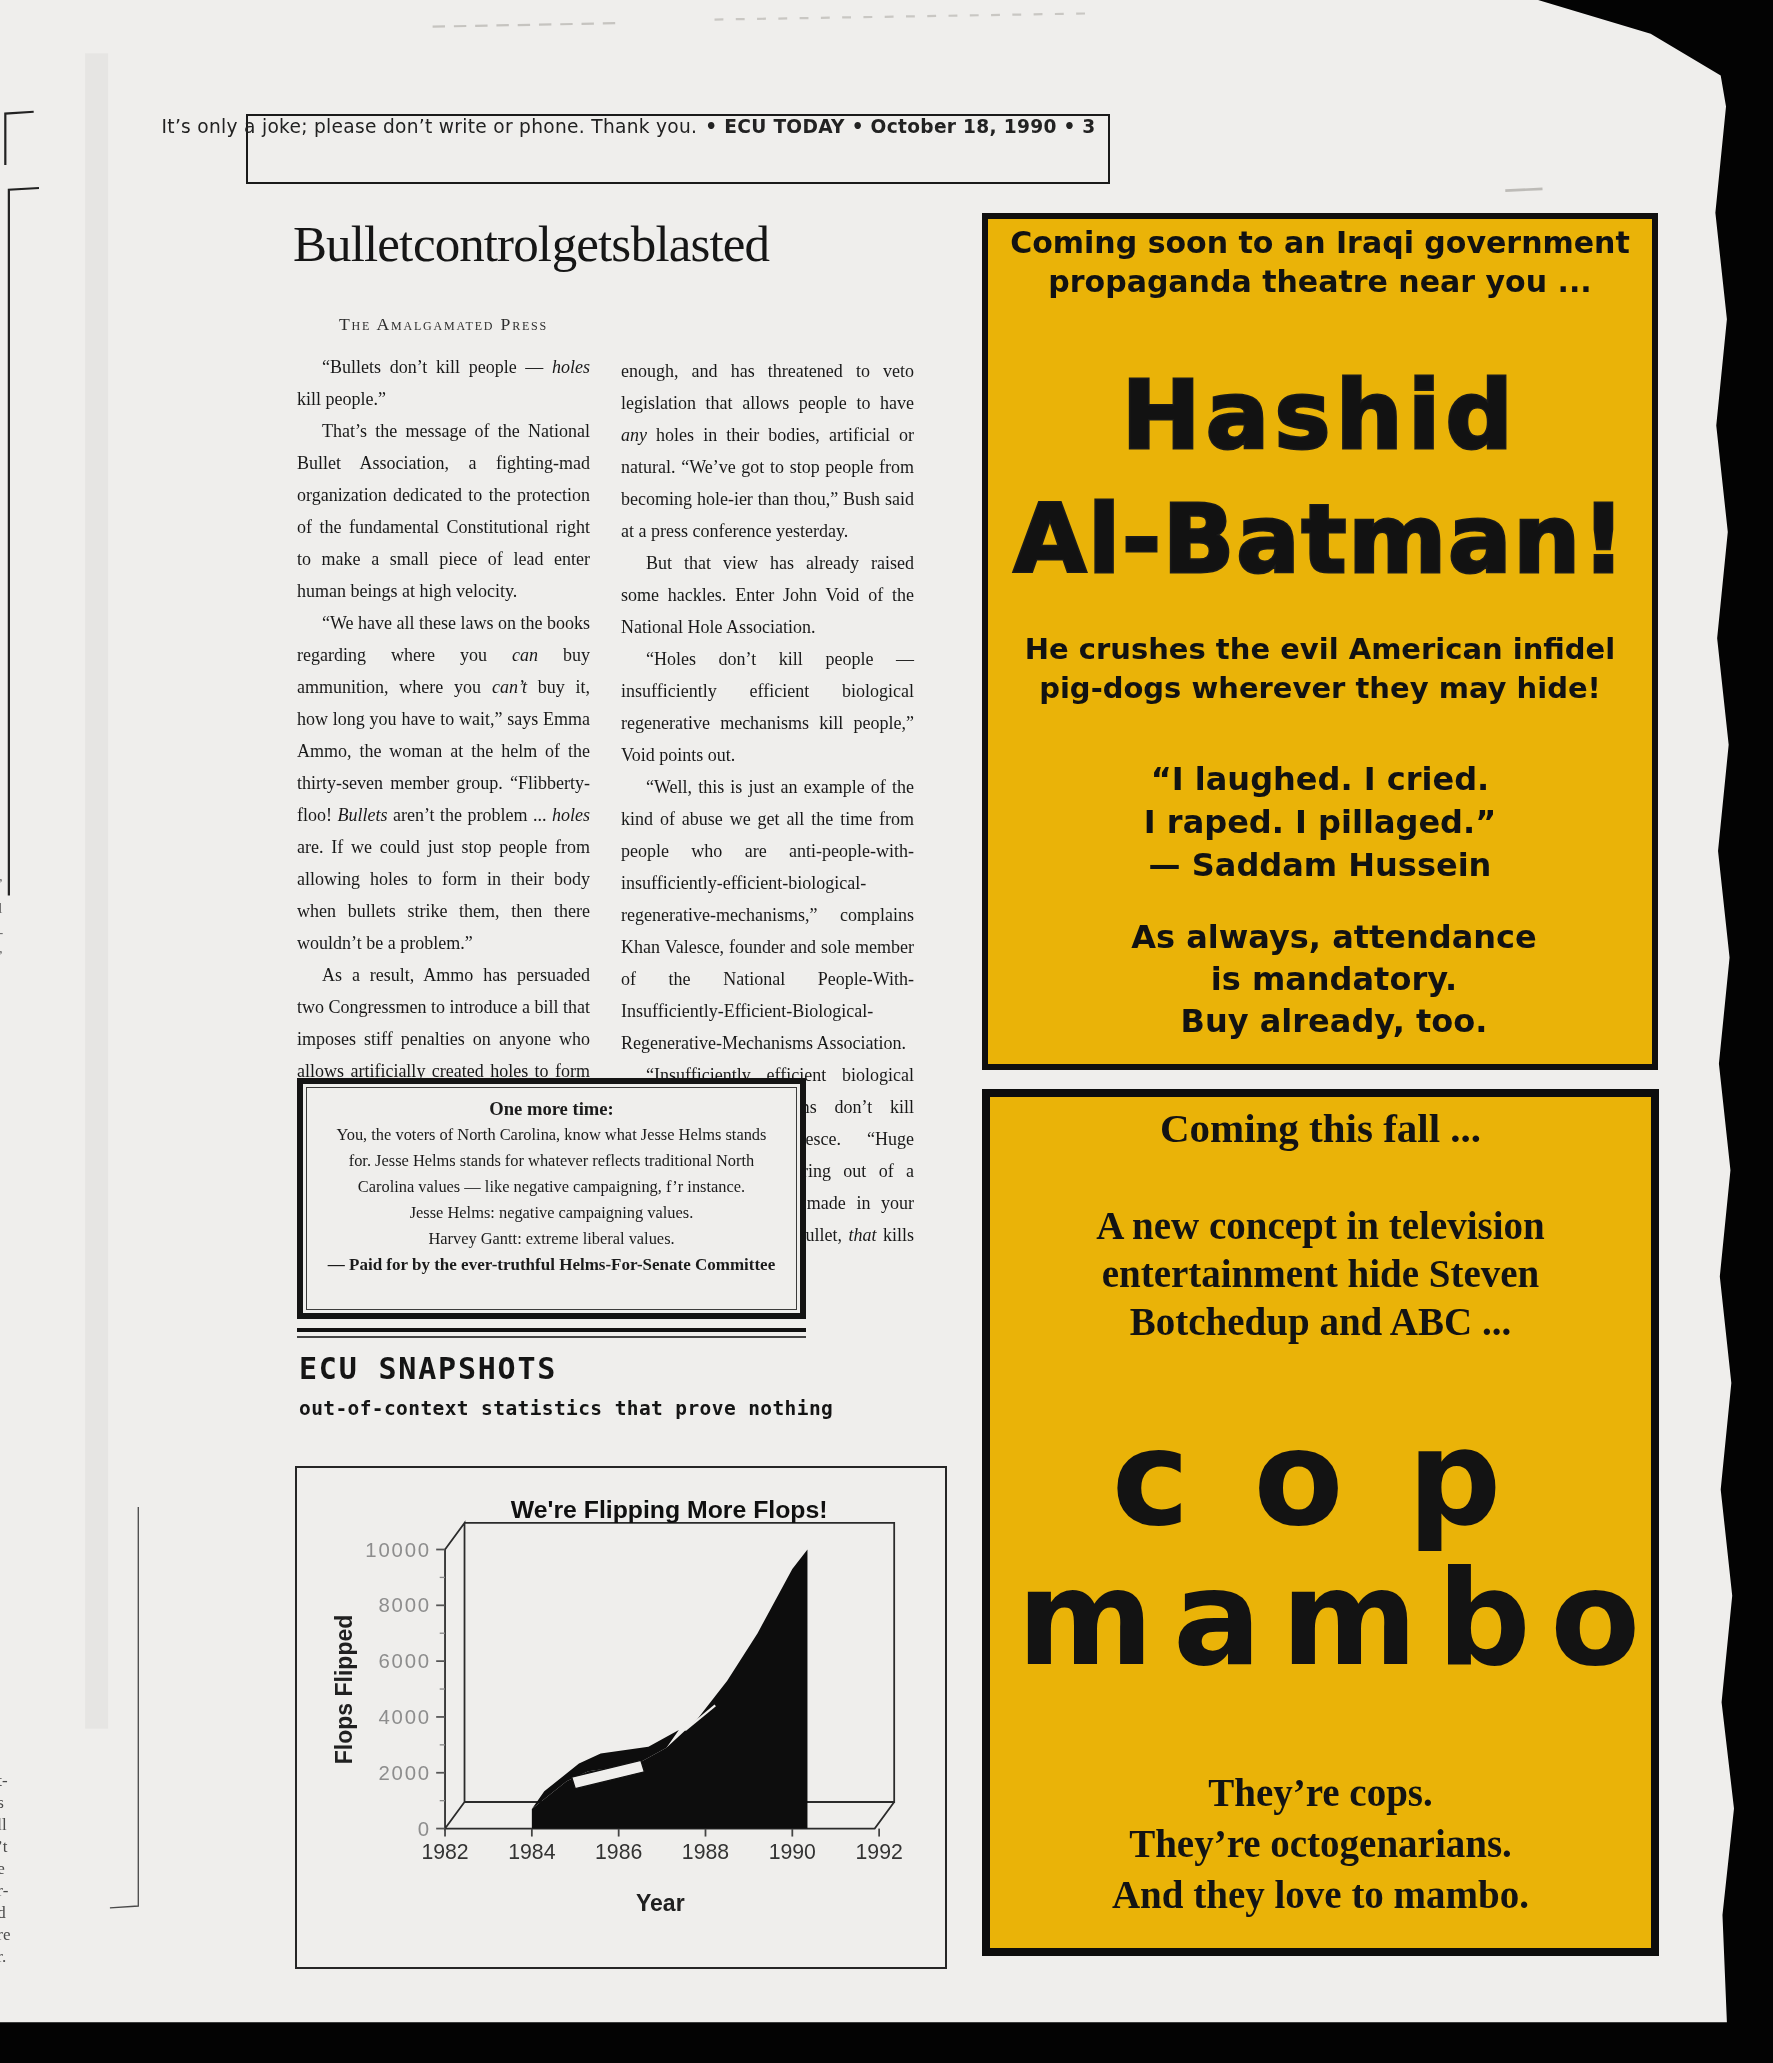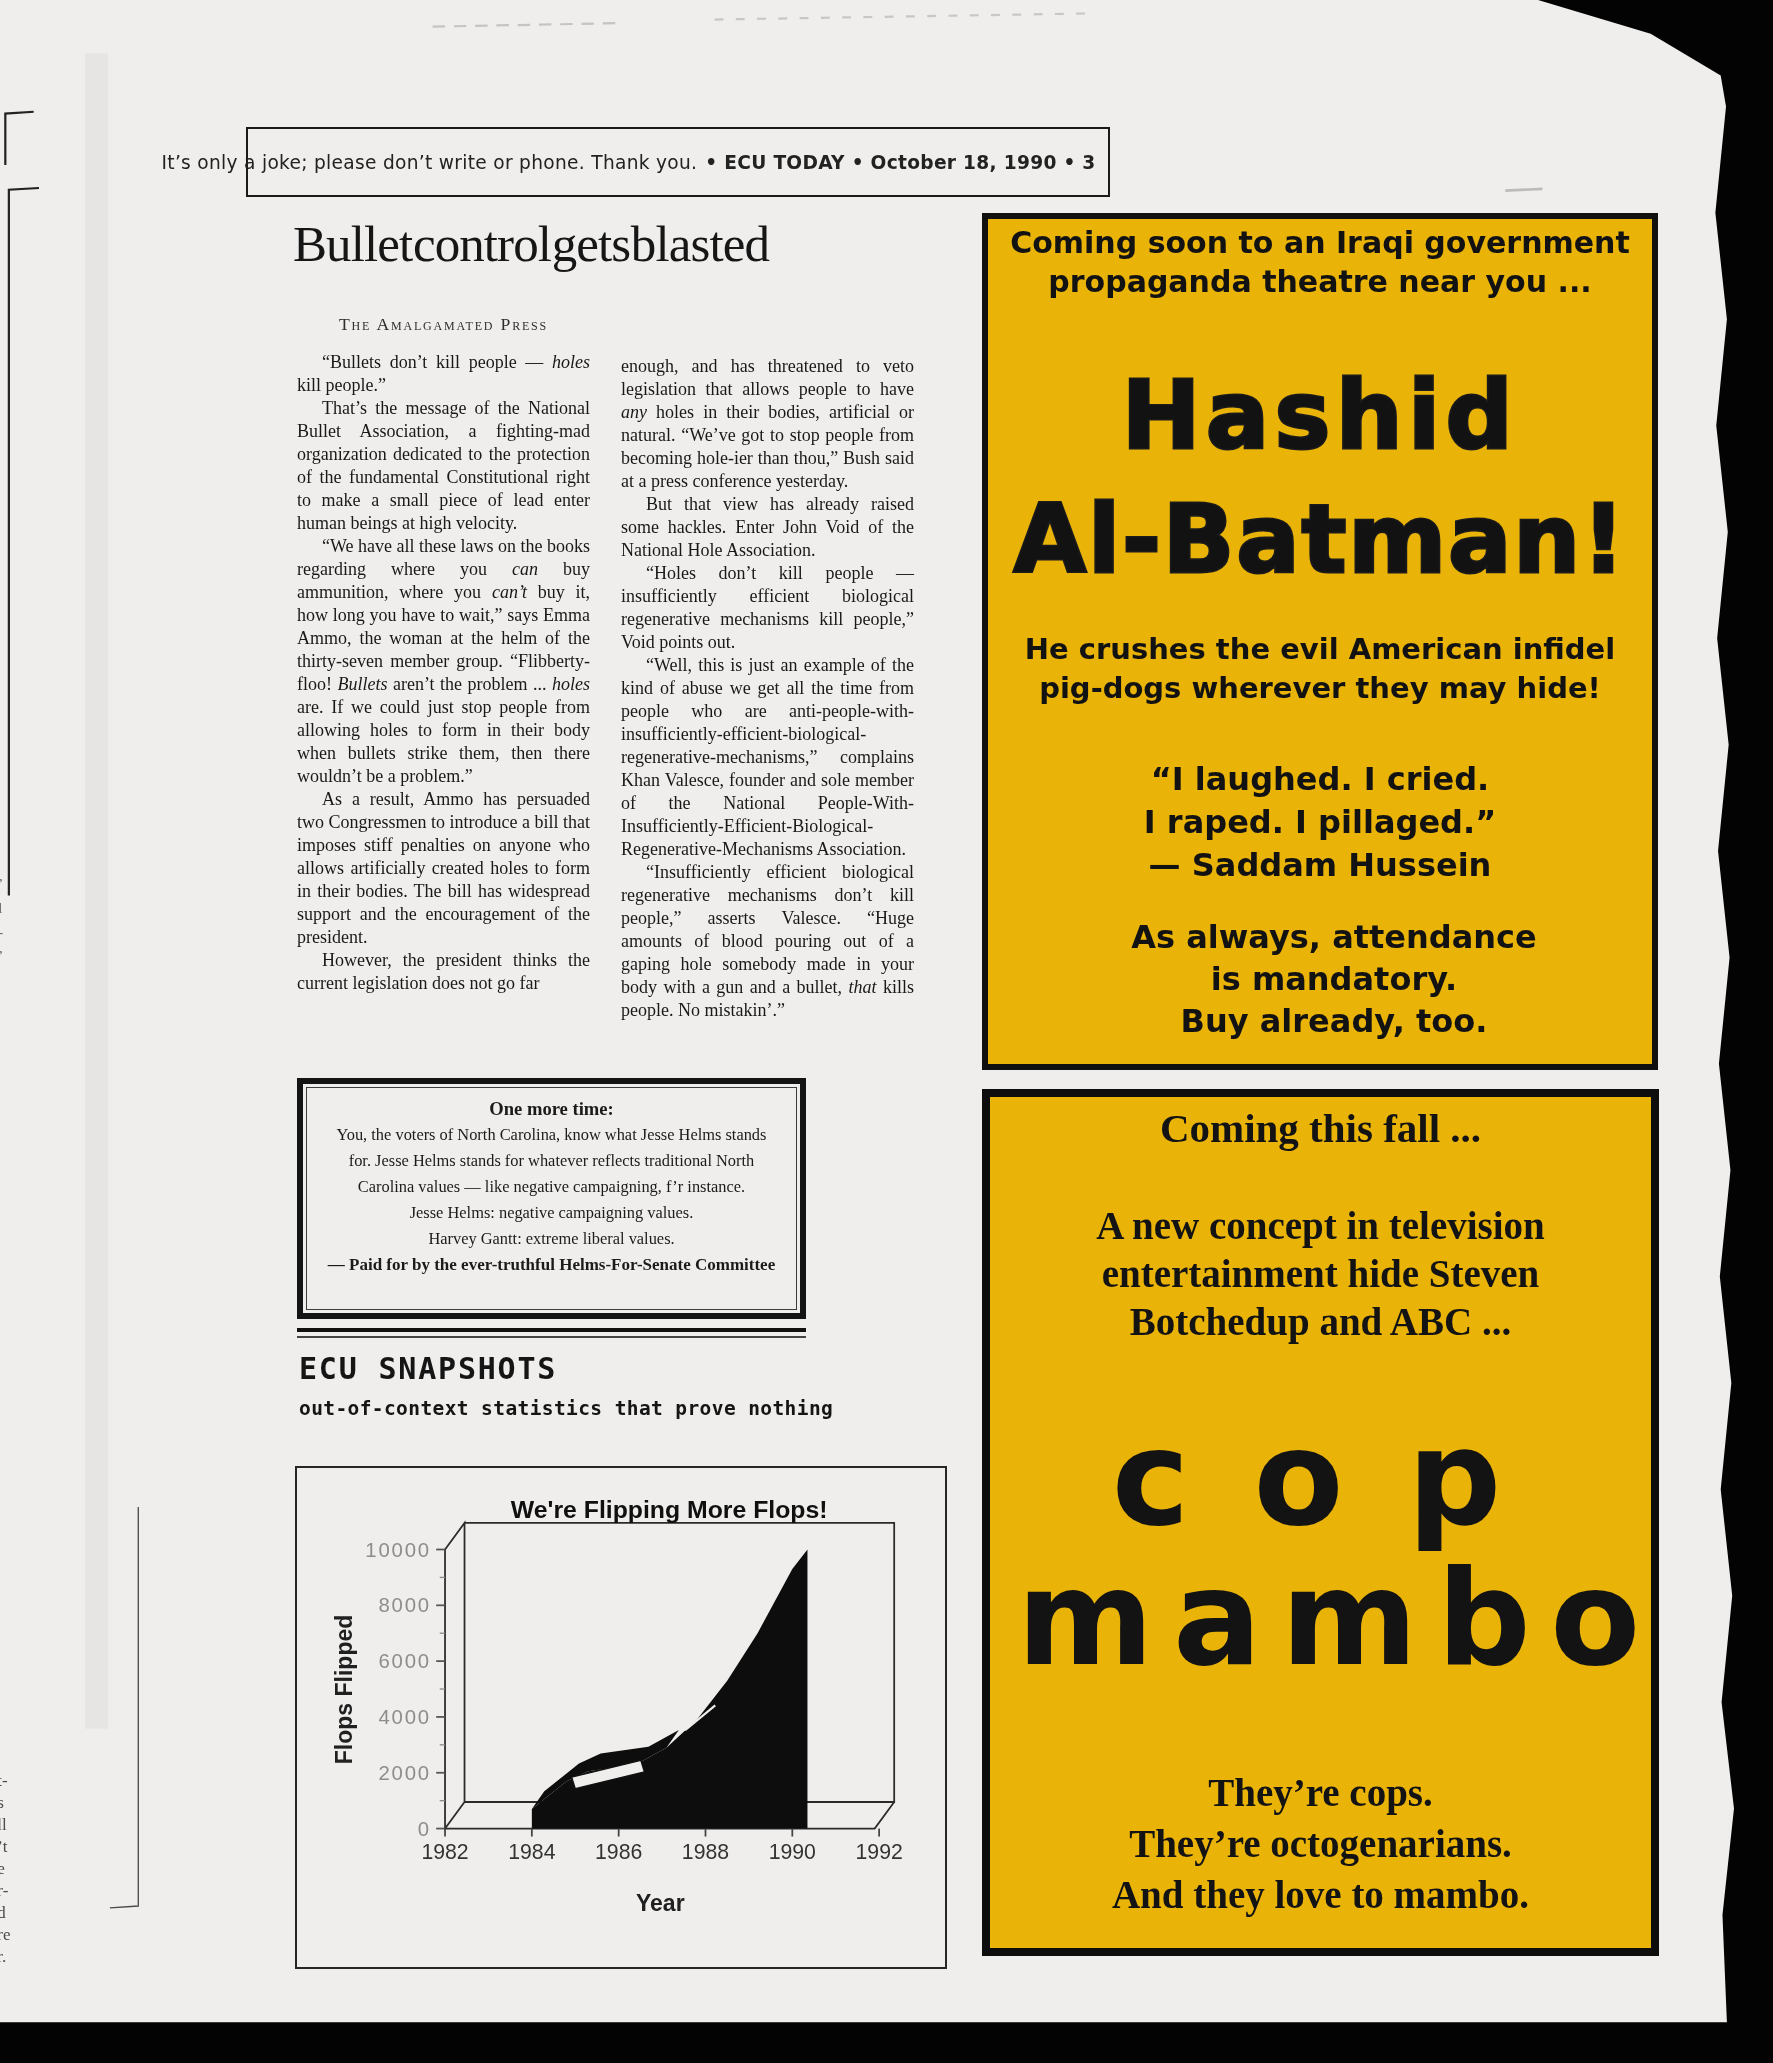--- a/index.html
+++ b/index.html
@@ -6,41 +6,41 @@
   html,body { background:#000; }
   #root {
     position: relative; width: 1773px; height: 2063px;
     background: #efeeec; overflow: hidden;
     font-family: "Liberation Serif", serif; color: #1b1b1b;
   }
   .abs { position: absolute; }
 
   
   #masthead-box {
-    left: 246px; top: 127px; width: 864px; height: 70px;
+    left: 246px; top: 114px; width: 864px; height: 70px;
     border: 2.7px solid #1a1a1a;
-    display: flex; align-items: center; justify-content: flex-end;
+    display: flex; align-items: flex-start; justify-content: flex-end;
     padding-right: 12.4px; gap: 8px;
     font-family: "DejaVu Sans", sans-serif; font-size: 18.6px; color: #222;
     letter-spacing: 0.3px; white-space: nowrap;
   }
   #masthead-box .strong { font-weight: bold; }
 
   
   #article-title {
     left: 293px; top: 215px; width: 661px;
     font-size: 51px; letter-spacing: -0.9px; word-spacing: -0.22em;
     white-space: nowrap; color:#161616;
   }
   #article-byline {
     left: 297px; top: 314px; width: 293px; text-align: center;
     font-variant: small-caps; letter-spacing: 1.8px; font-size: 17.7px; color:#2e2e2e;
   }
   .article-col {
-    width: 293px; font-size: 18px; line-height: 23px;
+    width: 293px; font-size: 18px; line-height: 32px;
     text-align: justify; color:#191919;
   }
   #article-col1 { left: 297px; top: 351px; }
   #article-col2 { left: 621px; top: 355px; }
   .article-col p { text-indent: 25px; }
   #article-col2 p:first-child { text-indent: 0; }
 
   
   #helms-box {
     left: 297px; top: 1078px; width: 509px; height: 241px;

